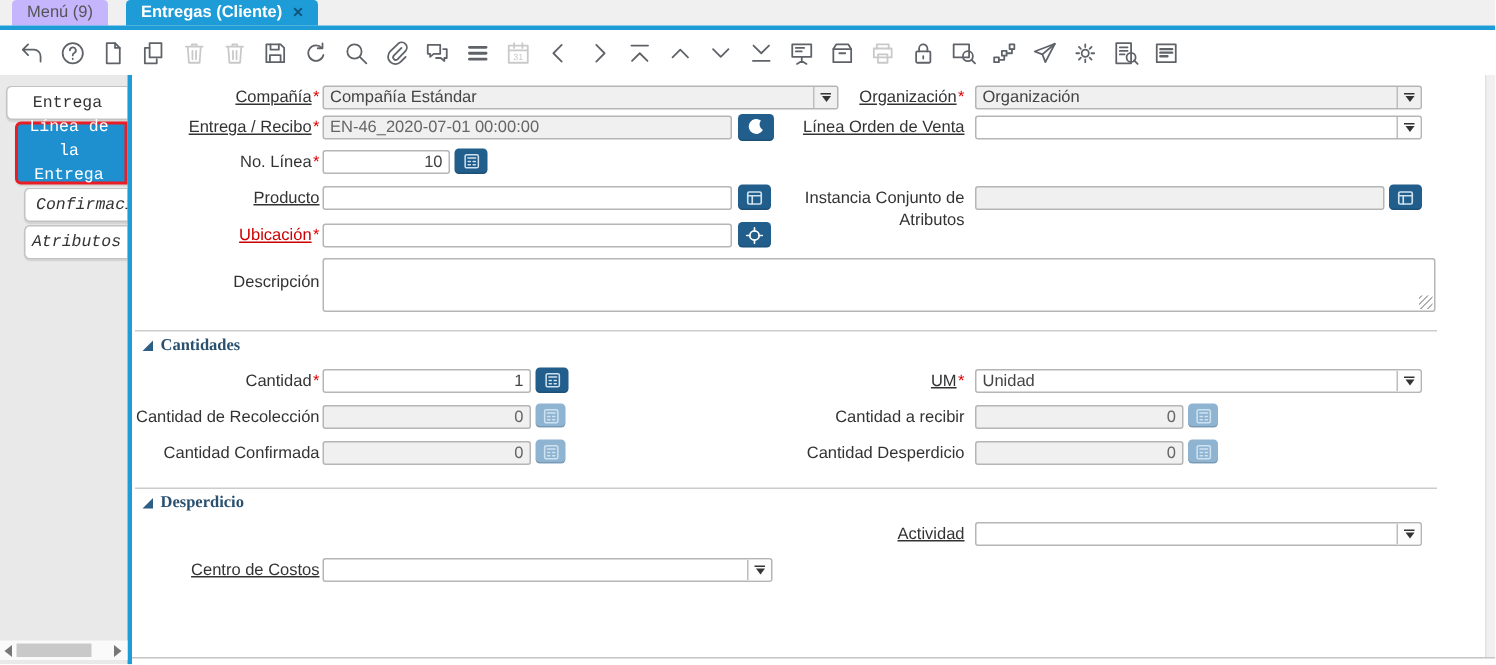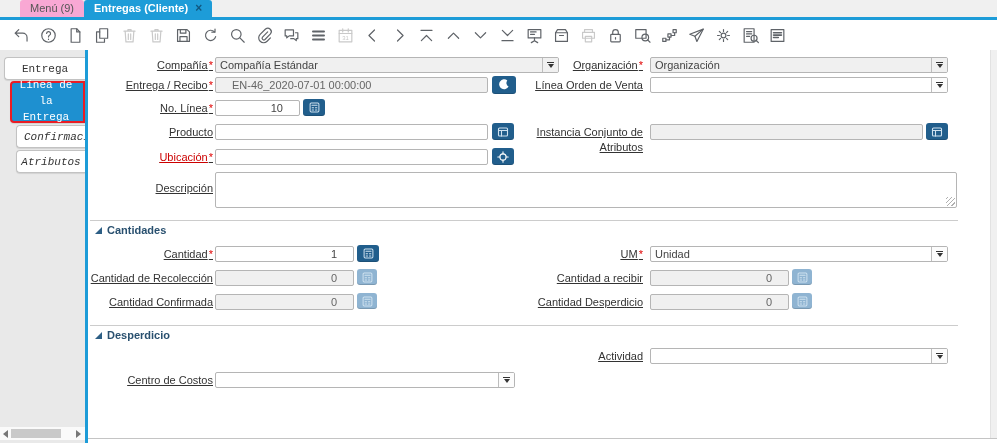--- a/index.html
+++ b/index.html
@@ -3,21 +3,21 @@
 <meta charset="utf-8">
 <style>
   * { box-sizing: border-box; }
   html,body { margin:0; padding:0; background:#fff; }
   body { font-family:"Liberation Sans", sans-serif; }
   #stage { position:relative; width:997px; height:443px; background:#fff; overflow:hidden; }
 
   
   #tabbar { position:absolute; left:0; top:0; width:997px; height:17px; background:#f0f0f0; }
   .wtab { position:absolute; top:0; height:17px; font-size:11px; line-height:17px; padding:0 10px; color:#555; }
-  .wtab.menu { left:20px; background:#f9a8d4; border-radius:3px 3px 0 0; }
+  .wtab.menu { left:8px; background:#c4b5fd; border-radius:3px 3px 0 0; }
   .wtab.active { left:84px; background:#1d9cd8; color:#fff; font-weight:bold; display:flex; align-items:center; gap:7px; border-radius:3px 3px 0 0; }
   .wtab.active .x { color:#11577f; font-weight:bold; font-size:12px; cursor:pointer; }
   #tabline { position:absolute; left:0; top:17px; width:997px; height:3px; background:#1d9cd8; }
 
   
   #toolbar { position:absolute; left:0; top:20px; width:997px; height:30px; background:#fff; display:flex; align-items:center; padding-left:8px; }
   .tbtn { width:27px; height:24px; display:flex; align-items:center; justify-content:center; cursor:pointer; flex:0 0 27px; }
   .tbtn svg { stroke:#5f6368; color:#5f6368; fill:none; stroke-width:1.5; stroke-linecap:round; stroke-linejoin:round; }
   .tbtn.dis svg { stroke:#c9c9c9; color:#c9c9c9; cursor:default; }
 
@@ -37,47 +37,47 @@
   #hscroll .aR { right:4px; border-top:4px solid transparent; border-bottom:4px solid transparent; border-left:5px solid #777; }
   #hscroll .thumb { position:absolute; left:11px; top:2px; width:50px; height:9px; background:#c9c9c9; cursor:pointer; }
 
   
   #vscroll { position:absolute; left:990px; top:50px; width:7px; height:388px; background:#f0f0f0; border-left:1px solid #e2e2e2; }
 
   #bottomline { position:absolute; left:88px; top:438px; width:909px; height:1px; background:#c4c4c4; }
 
   
   #content { position:absolute; left:88px; top:50px; width:902px; height:388px; background:#fff; font-size:11px; }
-  .lbl { position:absolute; width:125px; text-align:right; color:#333; line-height:15px;text-decoration:underline; }
+  .lbl { position:absolute; width:125px; text-align:right; color:#333; line-height:15px; }
   .lbl.r { left:408px; width:147px; }
   .link { text-decoration:underline; cursor:pointer; }
   .req { color:#e00000; margin-left:1px; }
   .mand-missing { color:#cc0000;margin-left:23px; }
 
-  .fld { position:absolute; height:16px; border:1px solid #b5b5b5; border-radius:2px; background:#fff; line-height:14px; padding:0 16px; color:#444; overflow:hidden; white-space:nowrap; }
+  .fld { position:absolute; height:16px; border:1px solid #b5b5b5; border-radius:2px; background:#fff; line-height:14px; padding:0 4px; color:#444; overflow:hidden; white-space:nowrap; }
   .fld.ro { background:#f0f0f0; color:#666; }
   .fld.num { text-align:right; }
 
   .combo { position:absolute; height:16px; border:1px solid #b5b5b5; border-radius:2px; background:#fff; display:flex; overflow:hidden; }
   .combo .val { flex:1; line-height:14px; padding:0 4px; color:#444; overflow:hidden; white-space:nowrap; }
   .combo .cbtn { width:16px; border-left:1px solid #bdbdbd; background:#fcfcfc; display:flex; flex-direction:column; align-items:center; justify-content:center; cursor:pointer; }
   .combo .cbtn i { display:block; width:7px; height:1px; background:#333; margin-bottom:1px; }
   .combo .cbtn b { display:block; width:0; height:0; border:3.5px solid transparent; border-top:4.5px solid #333; border-bottom:none; }
   .combo.ro, .combo.ro .cbtn { background:#f0f0f0; }
 
   .sbtn { position:absolute; background:#215e8c; border-radius:3px; display:flex; align-items:center; justify-content:center; cursor:pointer; box-shadow:inset 0 -1px 0 rgba(0,0,0,.15); }
   .sbtn.dis { background:#8fb4d2; cursor:default; }
   .sbtn svg { stroke:#cfe2f0; fill:none; stroke-width:1.1; stroke-linecap:round; }
 
   .txa { position:absolute; border:1px solid #b5b5b5; border-radius:2px; background:#fff; }
   .txa .grip { position:absolute; right:1px; bottom:1px; width:9px; height:9px;
     background:repeating-linear-gradient(-45deg, transparent 0 2px, #b0b0b0 2px 3px); cursor:nwse-resize; }
 
   .group-line { position:absolute; left:2px; width:868px; border-top:1px solid #cccccc; }
-  .group-head { position:absolute; left:7px; display:flex; align-items:center; gap:5px; font-weight:bold; color:#29506f; cursor:pointer; }
+  .group-head { position:absolute; left:7px; display:flex; align-items:center; gap:5px; font-weight:bold; color:#29506f; cursor:pointer;font-family:Liberation Serif, serif; }
   .group-head .tri { width:0; height:0; border-bottom:7px solid #2d5f85; border-left:7px solid transparent; }
 </style>
 </head>
 <body>
 
 <svg width="0" height="0" style="position:absolute">
   <defs>
     <symbol id="i-undo" viewBox="0 0 24 24">
         <path d="M8.5 4.5 4 9l4.5 4.5M4 9h9.5a5.5 5.5 0 0 1 5.5 5.5V19"></path>
       </symbol>

